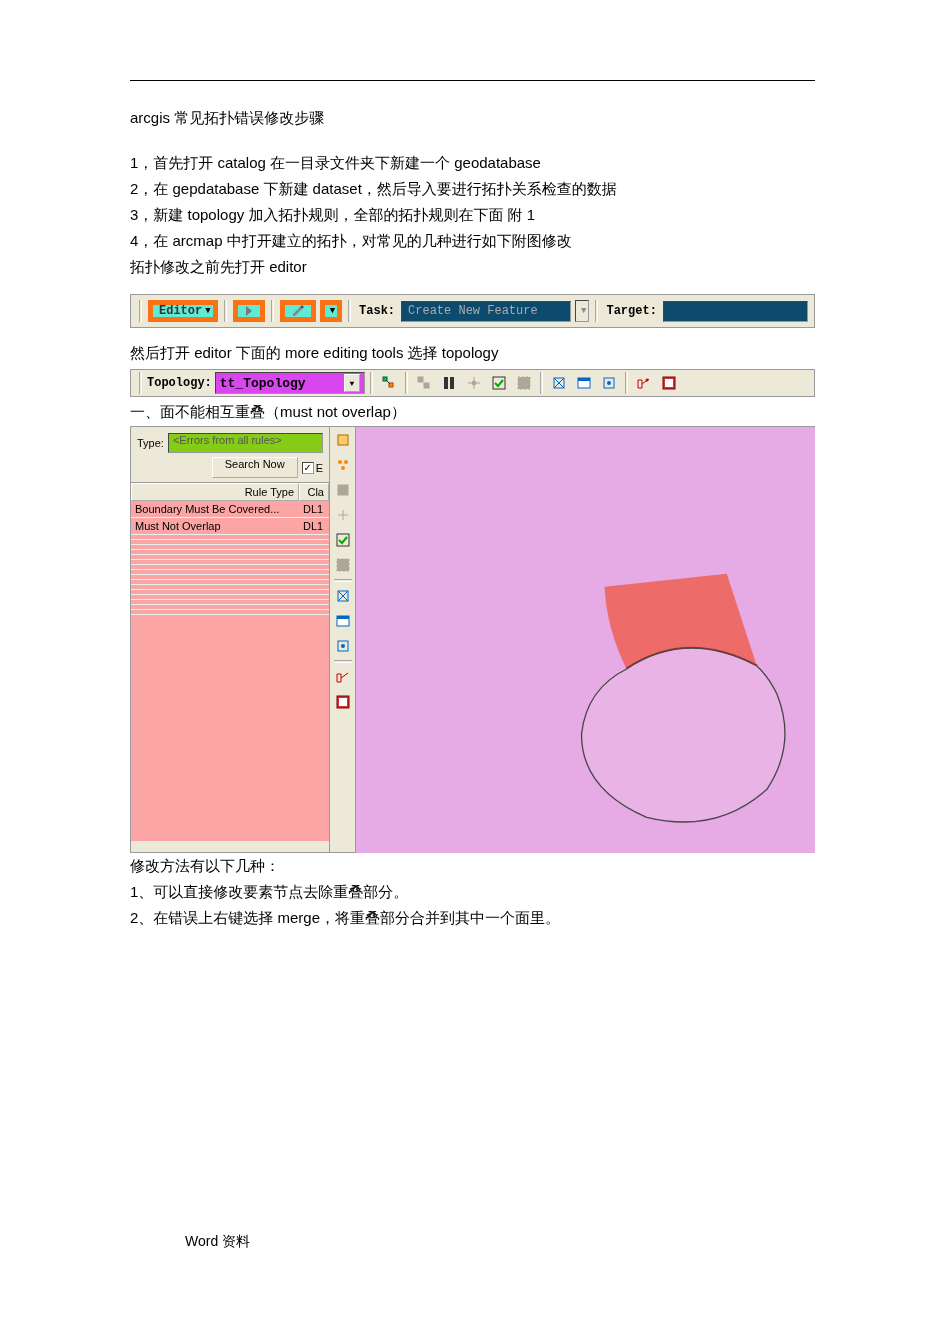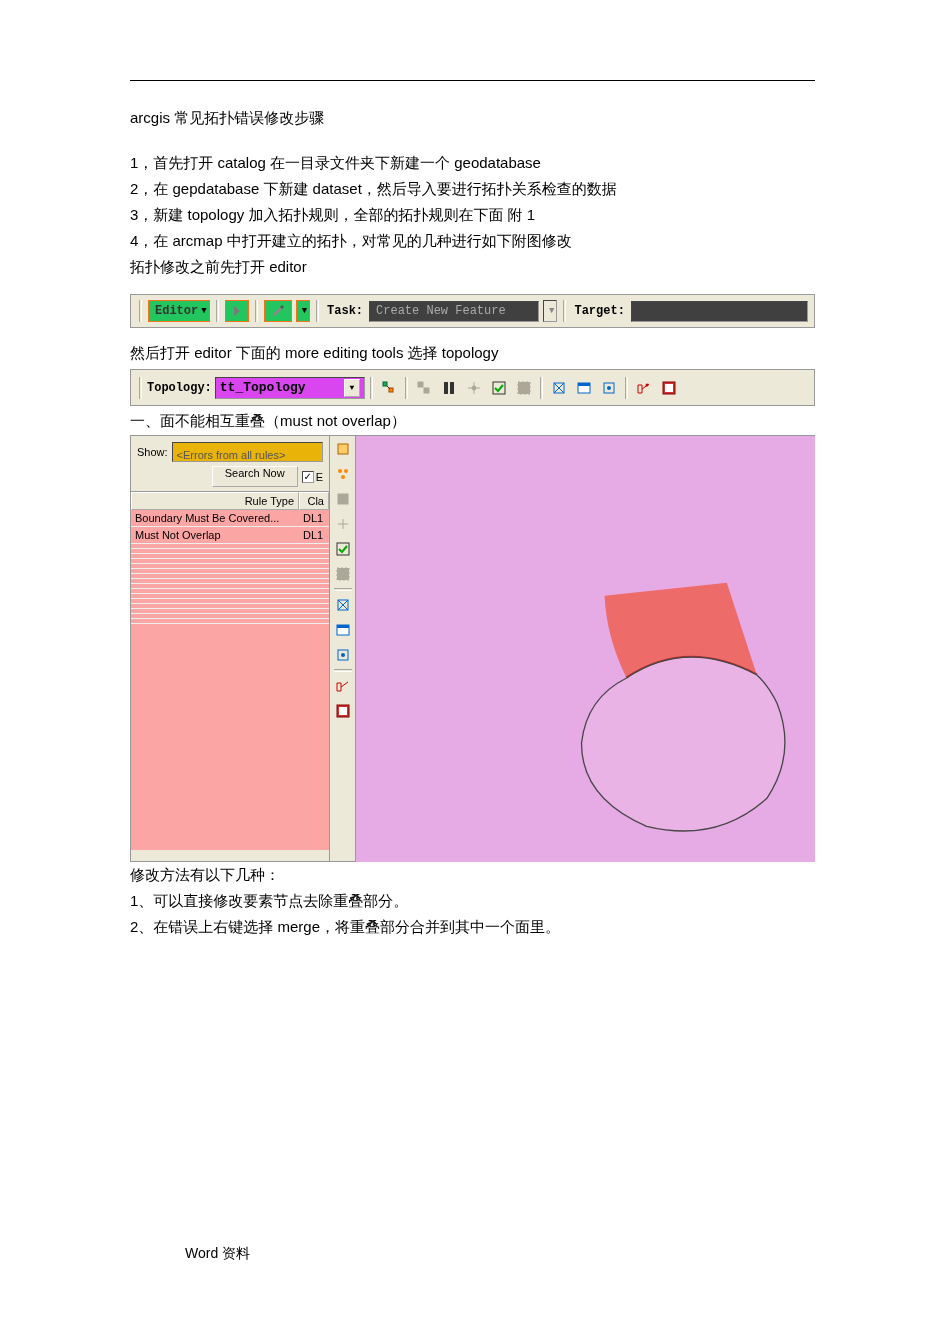--- a/index.html
+++ b/index.html
@@ -38,53 +38,53 @@
   }
   .tb-sep {
     width: 3px; height: 22px;
     border-left: 1px solid #aca899;
     border-right: 1px solid #fff;
     margin: 0 2px;
   }
   .tb-btn {
     height: 22px;
     padding: 0 6px;
-    border: 1px solid #f97316;
+    border: 5px solid #f97316;
     display: flex; align-items: center; justify-content: center;
     color: #333; font-weight: bold;
-    background: #22c55e;
+    background: #5eead4;
   }
   .tb-btn.drop { padding-right: 2px; }
   .tb-caret { margin-left: 3px; font-size: 9px; color: #000; }
   .tb-arrow {
     width: 0; height: 0;
     border-left: 6px solid #7a7a7a;
     border-top: 5px solid transparent;
     border-bottom: 5px solid transparent;
     margin: 0 2px;
   }
   .tb-label-gray { color: #000000; font-weight: bold; padding: 0 2px; font-size: 12px; }
   .tb-input {
     border: 1px inset #999;
-    background: #404040;
+    background: #0c4a6e;
     height: 21px;
     color: #aaa;
     font-family: "Courier New", monospace;
     font-size: 12px;
     padding: 0 6px;
     display: flex; align-items: center;
   }
 
   
   .topobar {
     margin-top: 6px;
     margin-bottom: 6px;
     border: 1px solid #999;
     background: #ece9d8;
-    height: 37px;
+    height: 28px;
     display: flex;
     align-items: center;
     padding: 0 6px;
     font-family: "Courier New", monospace;
     font-size: 12px;
     gap: 3px;
   }
   .topo-dd {
     border: 1px inset #999; background: #d946ef; height: 22px;
     display: flex; align-items: center; padding: 0 4px; font-weight: bold;
@@ -108,22 +108,22 @@
   .error-panel {
     width: 200px;
     border: 1px solid #999;
     background: #ece9d8;
     font-family: Tahoma, Arial, sans-serif;
     font-size: 11px;
   }
   .ep-top { padding: 6px 6px 4px 6px; }
   .ep-row1 { display: flex; align-items: center; gap: 4px; margin-bottom: 4px;}
   .ep-field {
-    flex: 1; border: 1px inset #999; background: #eab308; height: 20px;
-    display: flex; align-items: flex-end; padding: 0 4px; color: #555;
+    flex: 1; border: 1px inset #999; background: #84cc16; height: 20px;
+    display: flex; align-items: flex-start; padding: 0 4px; color: #555;
   }
   .ep-row2 { display: flex; justify-content: flex-end; align-items: center; gap: 4px; }
   .ep-btn {
     border: 1px outset #fff; background: #ece9d8; height: 21px;
     padding: 7px 12px; display:flex; align-items:flex-end;
   }
   .ep-chk { display:flex; align-items:center; gap:2px; }
   .ep-chk .box { width:12px; height:12px; border:1px inset #999; background:#fff;
     display:flex;align-items:center;justify-content:center;font-size:10px; }
   .ep-table { width: 100%; border-top: 1px solid #999; }
@@ -146,21 +146,21 @@
 
   .map-canvas {
     flex: 1;
     background: #e6abe5;
     position: relative;
     border-top: 1px solid #999;
   }
 
   .footer {
     position: absolute;
-    bottom: 74px;
+    bottom: 86px;
     left: 185px;
     font-size: 14px;
   }
 </style>
 </head>
 <body>
 
 <div class="hr-top"></div>
 
 <p class="doc-title">arcgis 常见拓扑错误修改步骤</p>
@@ -291,21 +291,21 @@
   </div>
 </div>
 
 <p style="margin-top:4px">一、面不能相互重叠（must  not  overlap）</p>
 
 <div class="figure-row">
 
   <div class="error-panel">
     <div class="ep-top">
       <div class="ep-row1">
-        <span>Show:</span>
+        <span>Type:</span>
         <div class="ep-field">
           <span>&lt;Errors from all rules&gt;</span>
         </div>
       </div>
       <div class="ep-row2">
         <div class="ep-btn">
           <span>Search Now</span>
         </div>
         <div class="ep-chk">
           <span class="box">✓</span>

